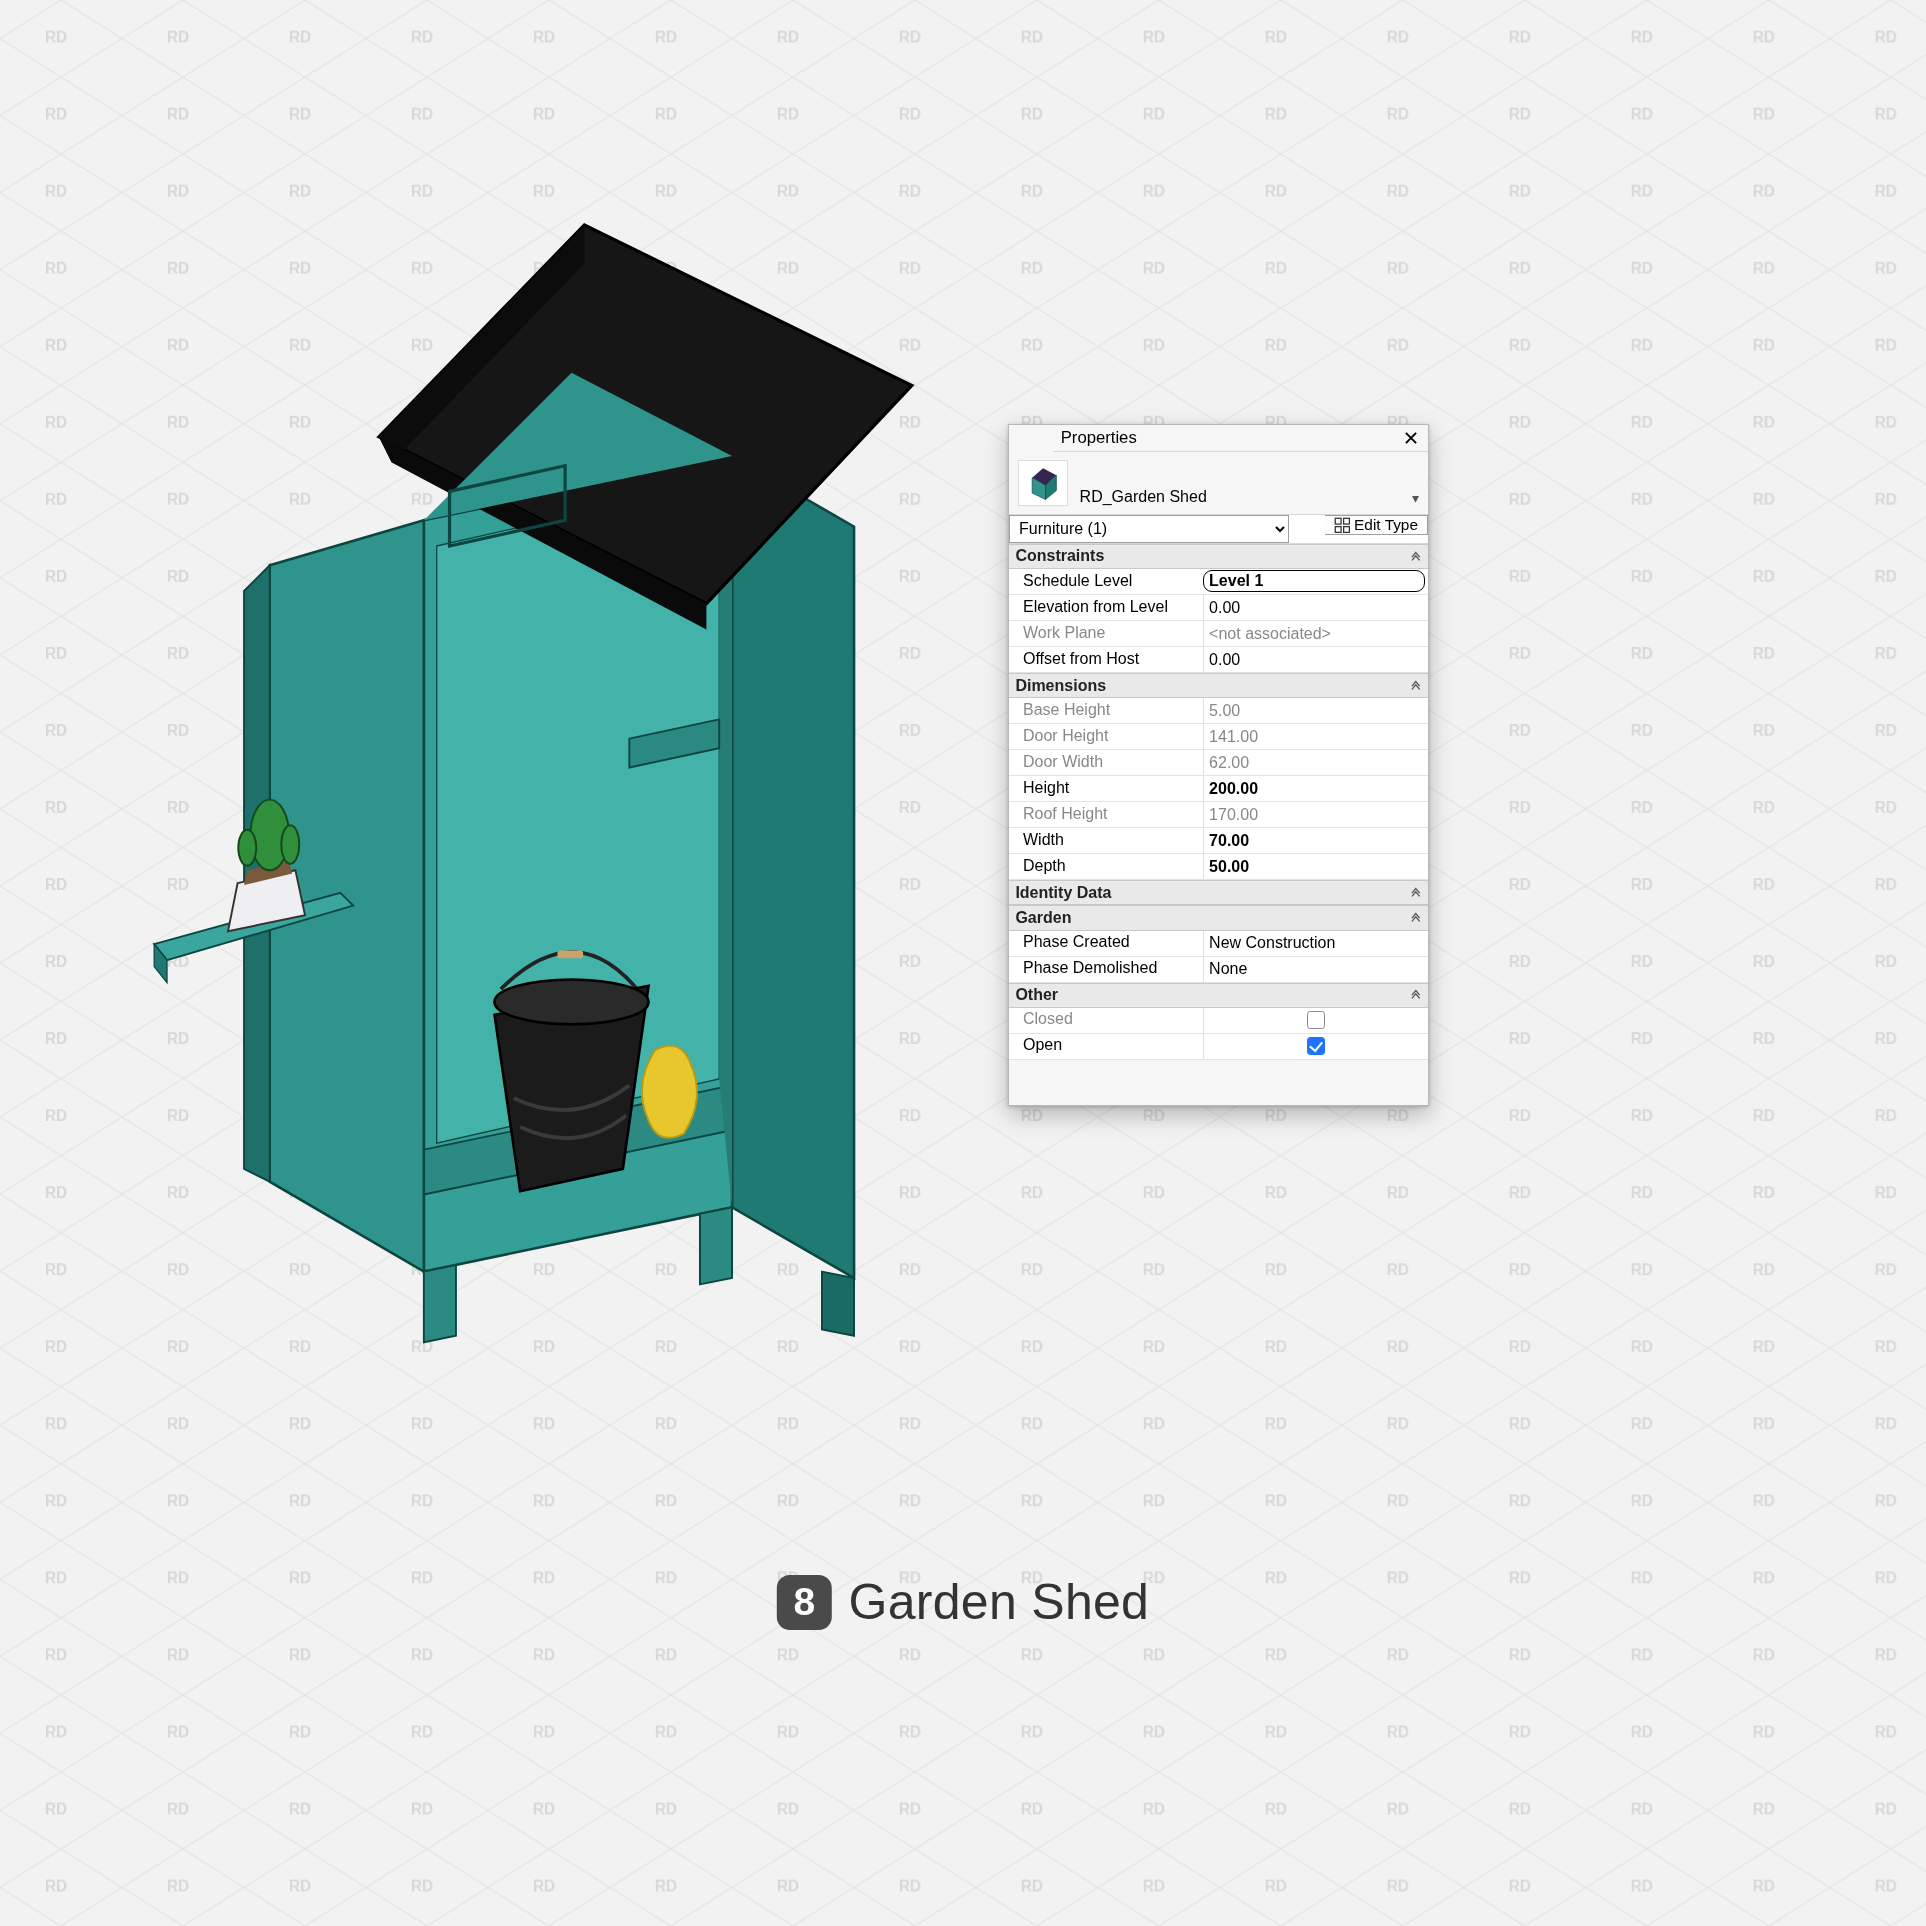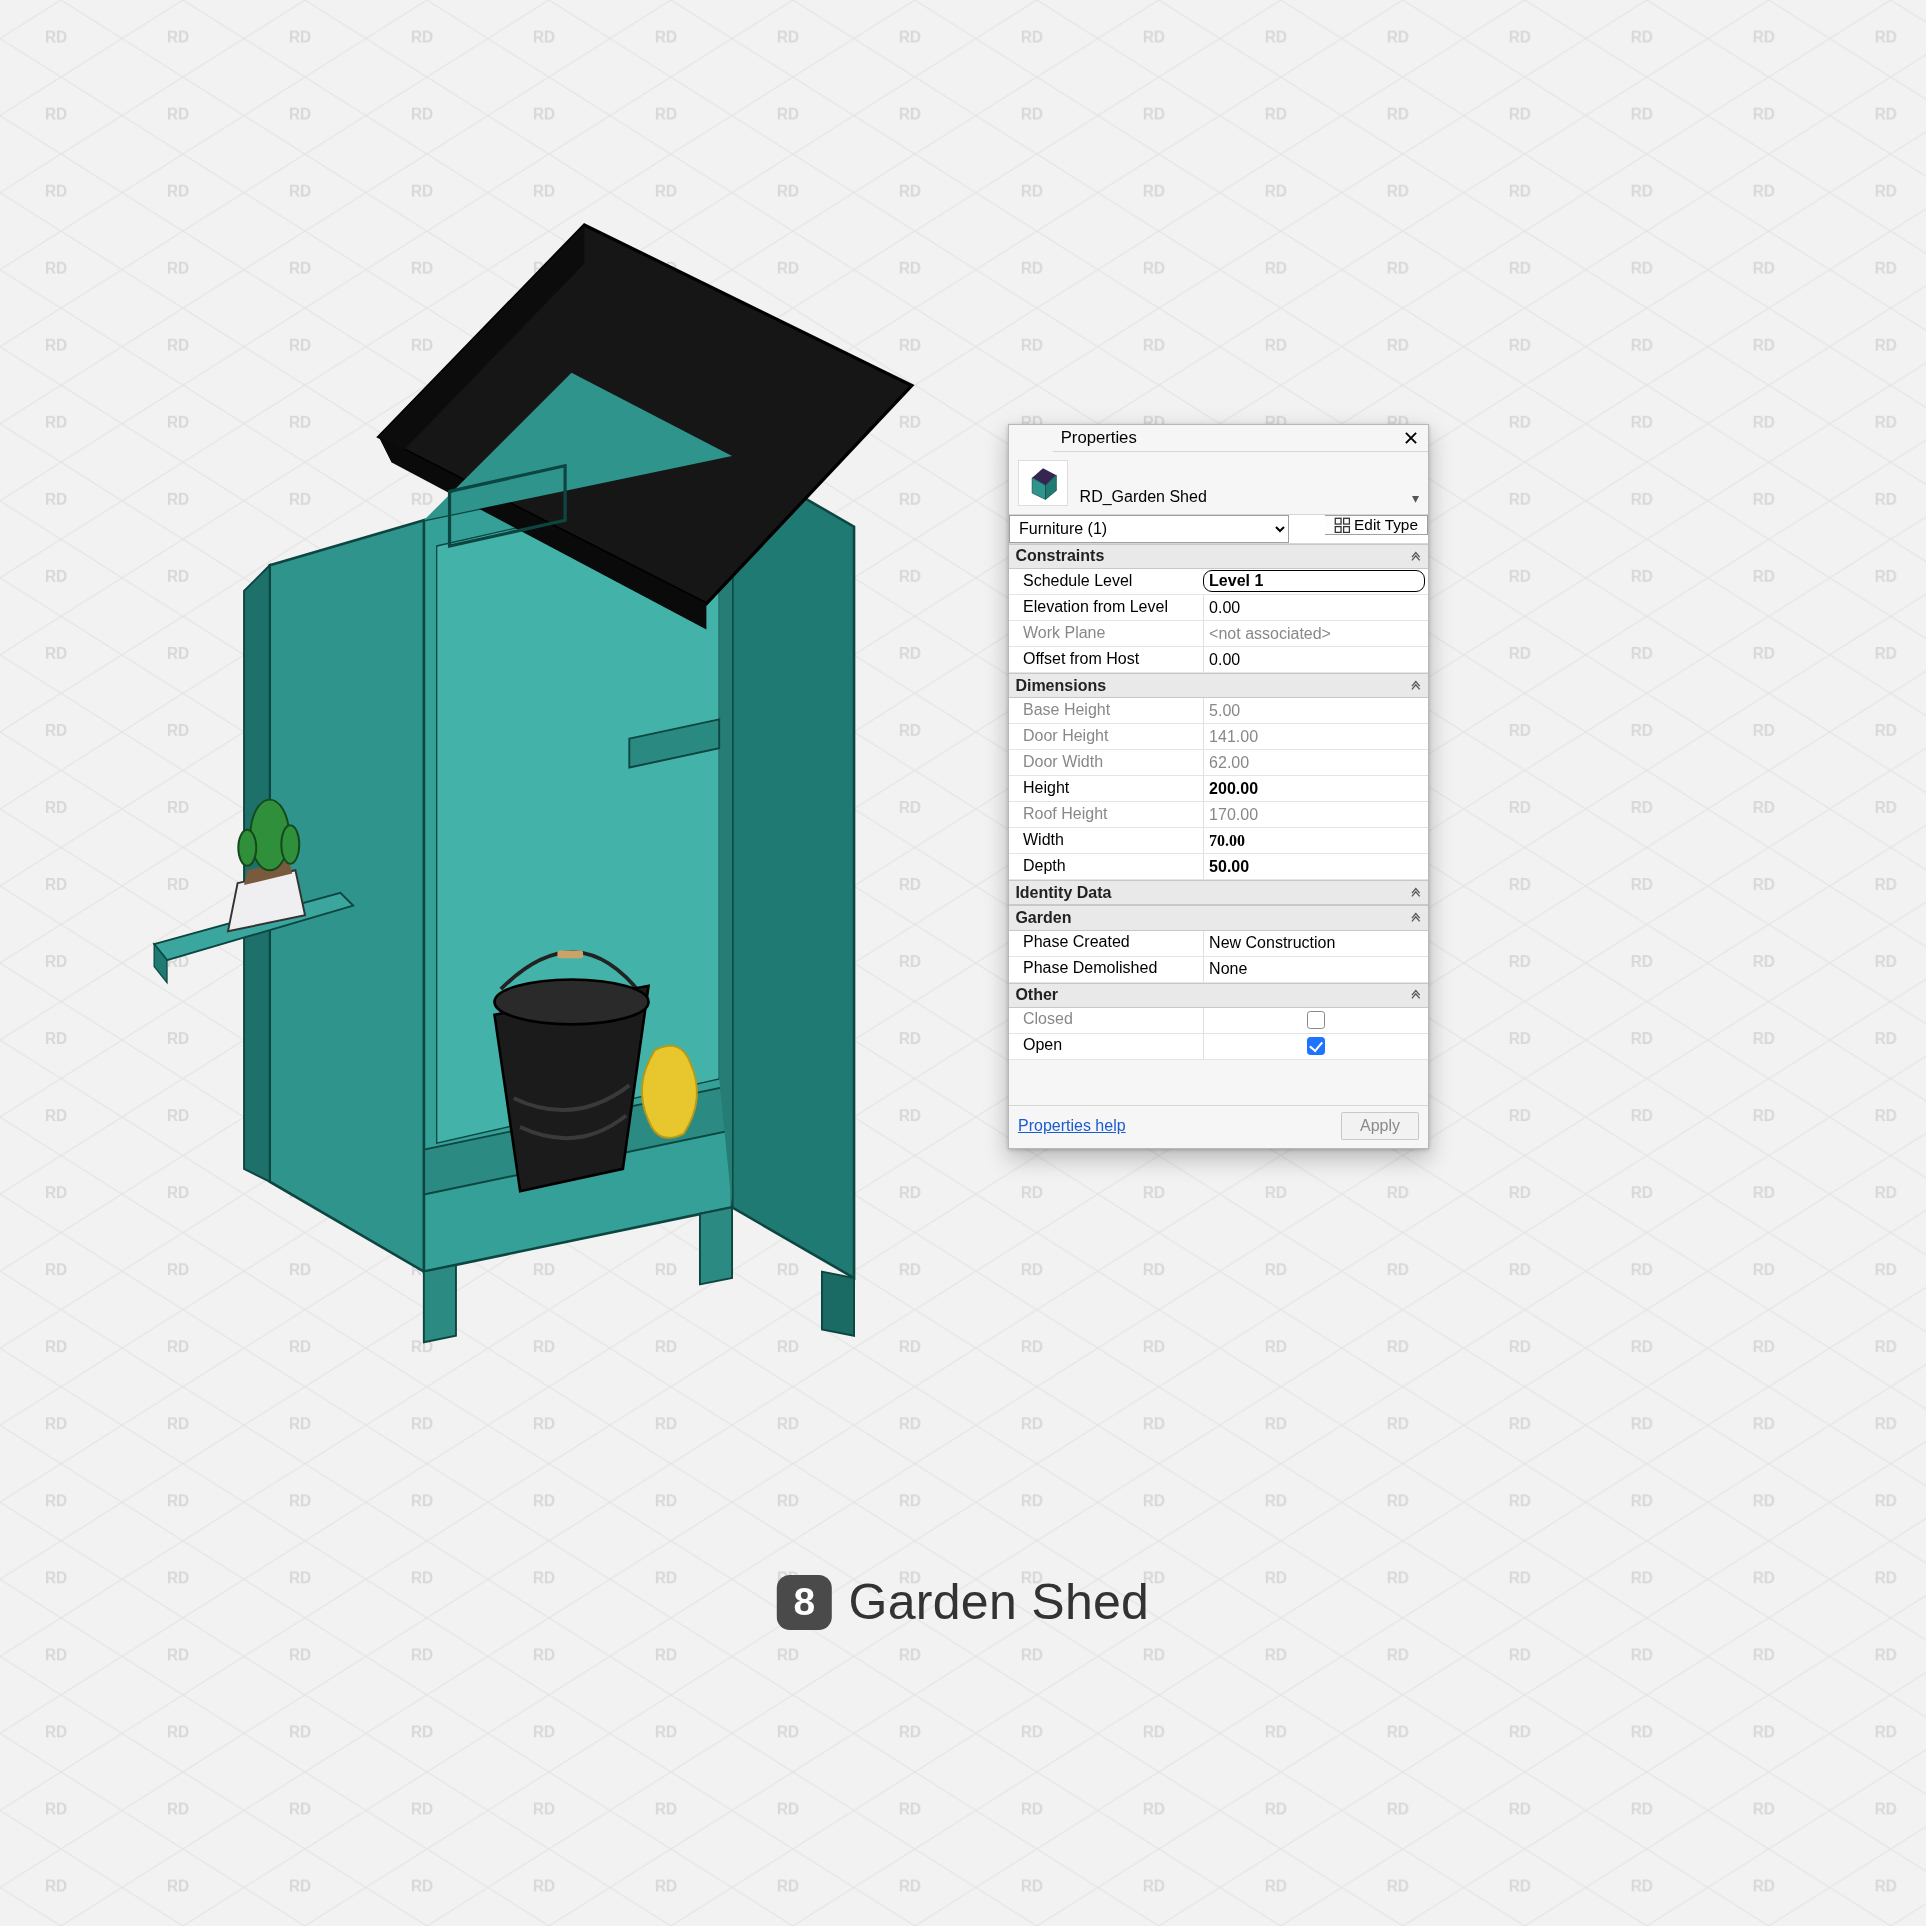--- a/index.html
+++ b/index.html
@@ -338,21 +338,21 @@
       <div class="prow">
         <div class="plabel">Height</div>
         <div class="pvalue" style="font-weight: 600;">200.00</div>
       </div>
       <div class="prow dim">
         <div class="plabel">Roof Height</div>
         <div class="pvalue">170.00</div>
       </div>
       <div class="prow">
         <div class="plabel">Width</div>
-        <div class="pvalue" style="font-weight: 600; font-family: Liberation Serif, serif;">70.00</div>
+        <div class="pvalue" style="font-weight: 600;">70.00</div>
       </div>
       <div class="prow">
         <div class="plabel">Depth</div>
         <div class="pvalue" style="font-weight: 600;">50.00</div>
       </div>
       <div class="group-head">
         <span>Identity Data</span>
     <span class="caret2">
       <svg width="11.6" height="11.6" viewBox="0 0 18 18">
             <path d="M3 11 L9 4 L15 11" fill="none" stroke="#555" stroke-width="2"></path>
@@ -395,18 +395,14 @@
       <div class="prow">
         <div class="plabel">Open</div>
         <div class="pvalue ta-center">
           <div class="checkbox checked"></div>
         </div>
       </div>
     </div>
 
   <div class="spacer"></div>
 
-  <div class="panel-foot">
-    <a>Properties help</a>
-    <button disabled="">Apply</button>
-  </div>
 </div>
 
 
 </body></html>

